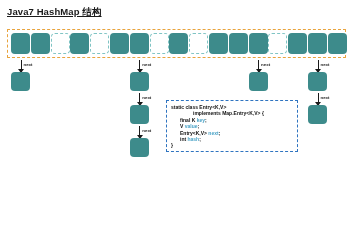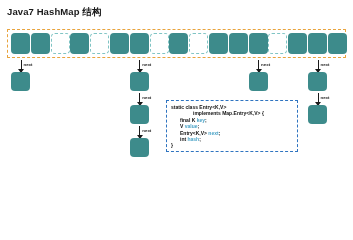--- a/index.html
+++ b/index.html
@@ -13,20 +13,21 @@
   #diagram{position:absolute;left:0;top:0;width:353px;height:160px;}
 
   .title{
     position:absolute;
     left:7px;top:6px;
     font-size:9.5px;
     font-weight:bold;
     color:#1a1a1a;
     letter-spacing:0.1px;
     white-space:nowrap;
+    text-decoration:underline;
   }
 
   
   .array-box{
     position:absolute;
     left:7px;top:29px;
     width:339px;height:29px;
     border:1px dashed #e8a33d;
     box-sizing:border-box;
     border-radius:1px;

